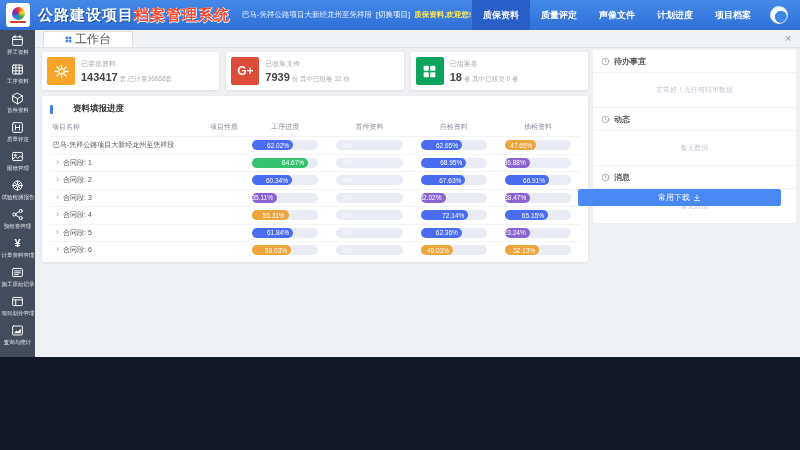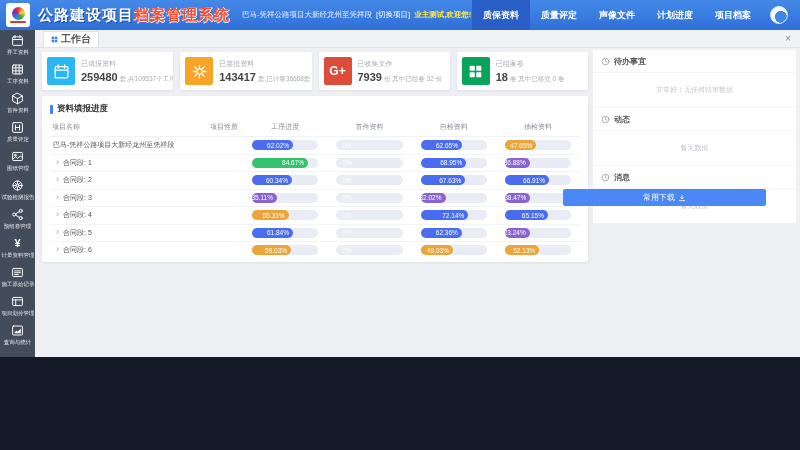--- a/index.html
+++ b/index.html
@@ -31,40 +31,40 @@
            display:flex;flex-direction:column;padding-top:1px;}
   .side-item{height:29px;display:flex;flex-direction:column;align-items:center;justify-content:center;cursor:pointer;}
   .side-ic{width:13px;height:13px;display:flex;align-items:center;justify-content:center;}
   .side-ic svg{width:13px;height:13px;display:block;}
   .side-label{font-size:7px;color:#e9ebef;white-space:nowrap;transform:scale(0.78);margin-top:0px;}
 
   
   .tabbar{position:absolute;left:35px;top:30px;right:0;height:17px;background:#f1f2f5;
           border-bottom:1px solid #e1e3e8;display:flex;align-items:center;z-index:4;}
   .tab{margin-left:8px;height:15px;background:#fff;border:1px solid #e0e2e6;border-bottom:none;
-       display:flex;align-items:center;gap:3px;padding:0 7px;font-size:10px;color:#555;cursor:pointer;font-weight:bold;}
+       display:flex;align-items:center;gap:3px;padding:0 21px;font-size:12px;color:#555;cursor:pointer;}
   .tab-ic svg{width:7px;height:7px;display:block;}
   .close-btn{margin-left:auto;margin-right:9px;color:#8a8f99;font-size:10px;line-height:1;cursor:pointer;}
 
   
   .stats-row{position:absolute;left:42px;top:52px;width:546px;display:flex;gap:7px;z-index:2;}
   .stat-card{flex:1;background:#fff;height:38px;border-radius:2px;box-shadow:0 1px 3px rgba(0,0,0,.08);
              display:flex;align-items:center;padding:0 5px;overflow:hidden;}
   .stat-icon{width:28px;height:28px;border-radius:2px;flex:0 0 auto;display:flex;align-items:center;justify-content:center;}
   .stat-icon svg{width:17px;height:17px;display:block;}
   .stat-text{margin-left:6px;min-width:0;}
   .stat-label{font-size:7px;color:#a9adb5;white-space:nowrap;}
   .stat-line{display:flex;align-items:baseline;gap:2px;margin-top:2px;white-space:nowrap;}
   .stat-value{font-size:11px;font-weight:bold;color:#444;}
   .stat-unit{font-size:6.5px;color:#a9adb5;}
 
   
   .panel{position:absolute;left:42px;top:96px;width:530px;background:#fff;border-radius:2px;
          box-shadow:0 1px 3px rgba(0,0,0,.08);padding:7px 8px 3px;z-index:2;}
-  .sec-title-row{display:flex;align-items:center;gap:4px;font-size:8.5px;font-weight:bold;color:#333;}
+  .sec-title-row{display:flex;align-items:center;gap:20px;font-size:8.5px;font-weight:bold;color:#333;}
   .sec-bar{width:3px;height:9px;background:#3f82f0;border-radius:1px;}
   .t-header,.t-row{display:grid;grid-template-columns:155px 38px 1fr 1fr 1fr 1fr;align-items:center;}
   .t-header{height:18px;font-size:7px;color:#8a8f99;margin-top:3px;border-bottom:1px solid #f1f2f6;}
   .t-header .th{text-align:center;}
   .t-header .th.name{text-align:left;padding-left:2px;}
   .t-row{height:16.5px;border-bottom:1px solid #f3f4f7;font-size:7px;color:#555;}
   .t-row:last-child{border-bottom:none;}
   .name-cell{display:flex;align-items:center;min-width:0;white-space:nowrap;overflow:hidden;}
   .chev{color:#9aa0ab;font-size:9px;line-height:1;margin:0 4px 1px 6px;}
   .name-cell.root{padding-left:3px;}
@@ -80,21 +80,21 @@
   .fill.none{background:transparent;min-width:0;width:100%!important;justify-content:flex-start;
              padding-left:6px;color:rgba(255,255,255,.95);}
 
   
   .rpanel{position:absolute;left:593px;top:50px;width:203px;background:#fff;z-index:2;}
   .rsec-title{display:flex;align-items:center;gap:4px;font-size:8px;font-weight:bold;color:#555;
               padding:6px 8px 5px;border-bottom:1px solid #f2f3f6;}
   .rsec-title svg{width:9px;height:9px;display:block;}
   .rsec-empty{font-size:7px;color:#c3c7d0;text-align:center;padding:12px 0;border-bottom:1px solid #f2f3f6;}
   .rsec:last-child .rsec-empty{border-bottom:none;}
-  .dl-btn{position:absolute;left:563px;top:189px;width:203px;height:17px;background:#4a89f5;border-radius:2px;
+  .dl-btn{position:absolute;left:578px;top:189px;width:203px;height:17px;background:#4a89f5;border-radius:2px;
           color:#fff;font-size:8px;display:flex;align-items:center;justify-content:center;gap:3px;cursor:pointer;z-index:3;}
   .dl-btn svg{width:8px;height:8px;display:block;}
 
   
   .bottom-dark{position:absolute;left:0;right:0;bottom:0;height:93px;background:#131926;z-index:7;}
 </style>
 </head>
 <body>
 
 <div id="app">
@@ -103,21 +103,21 @@
     <div class="logo">
       <div class="swirl"></div>
       <div class="logo-sub"></div>
     </div>
     <div class="sys-title">
       <span class="t1">公路建设项目</span><span class="t2">档案管理系统</span>
     </div>
     <div class="proj-info">
       <span>巴马-凭祥公路项目大新经龙州至凭祥段</span>
       <span class="switch">[切换项目]</span>
-      <span class="welcome">业主测试,欢迎您!</span>
+      <span class="welcome">质保资料,欢迎您!</span>
     </div>
     <nav class="menu">
         <div class="menu-item active">质保资料</div>
         <div class="menu-item">质量评定</div>
         <div class="menu-item">声像文件</div>
         <div class="menu-item">计划进度</div>
         <div class="menu-item">项目档案</div>
       </nav>
     <div class="avatar"></div>
   </div>
@@ -237,35 +237,20 @@
             </g>
           </svg>
         </span>
       <span>工作台</span>
     </div>
     <div class="close-btn">×</div>
   </div>
 
   <div class="stats-row">
       <div class="stat-card">
-        <div class="stat-icon" style="background: rgb(42, 182, 242);">
-          <svg viewBox="0 0 16 16" fill="none" stroke="#fff" stroke-width="1.2" stroke-linecap="round" stroke-linejoin="round">
-            <rect x="2" y="3.5" width="12" height="10.5" rx="1"></rect>
-            <path d="M2 6.8h12M5 1.8v3M11 1.8v3"></path>
-          </svg>
-        </div>
-        <div class="stat-text">
-          <div class="stat-label">已填报资料</div>
-          <div class="stat-line">
-            <span class="stat-value">259480</span>
-            <span class="stat-unit">套,共109537个工序</span>
-          </div>
-        </div>
-      </div>
-      <div class="stat-card">
         <div class="stat-icon" style="background: rgb(247, 164, 40);">
           <svg viewBox="0 0 16 16" fill="none" stroke="#fff" stroke-width="1.2" stroke-linecap="round" stroke-linejoin="round">
             <circle cx="8" cy="8" r="2.5"></circle>
             <path d="M8 1.9v2.3M8 11.8v2.3M1.9 8h2.3M11.8 8h2.3M3.7 3.7l1.6 1.6M10.7 10.7l1.6 1.6M12.3 3.7l-1.6 1.6M5.3 10.7l-1.6 1.6"></path>
           </svg>
         </div>
         <div class="stat-text">
           <div class="stat-label">已签批资料</div>
           <div class="stat-line">
             <span class="stat-value">143417</span>

